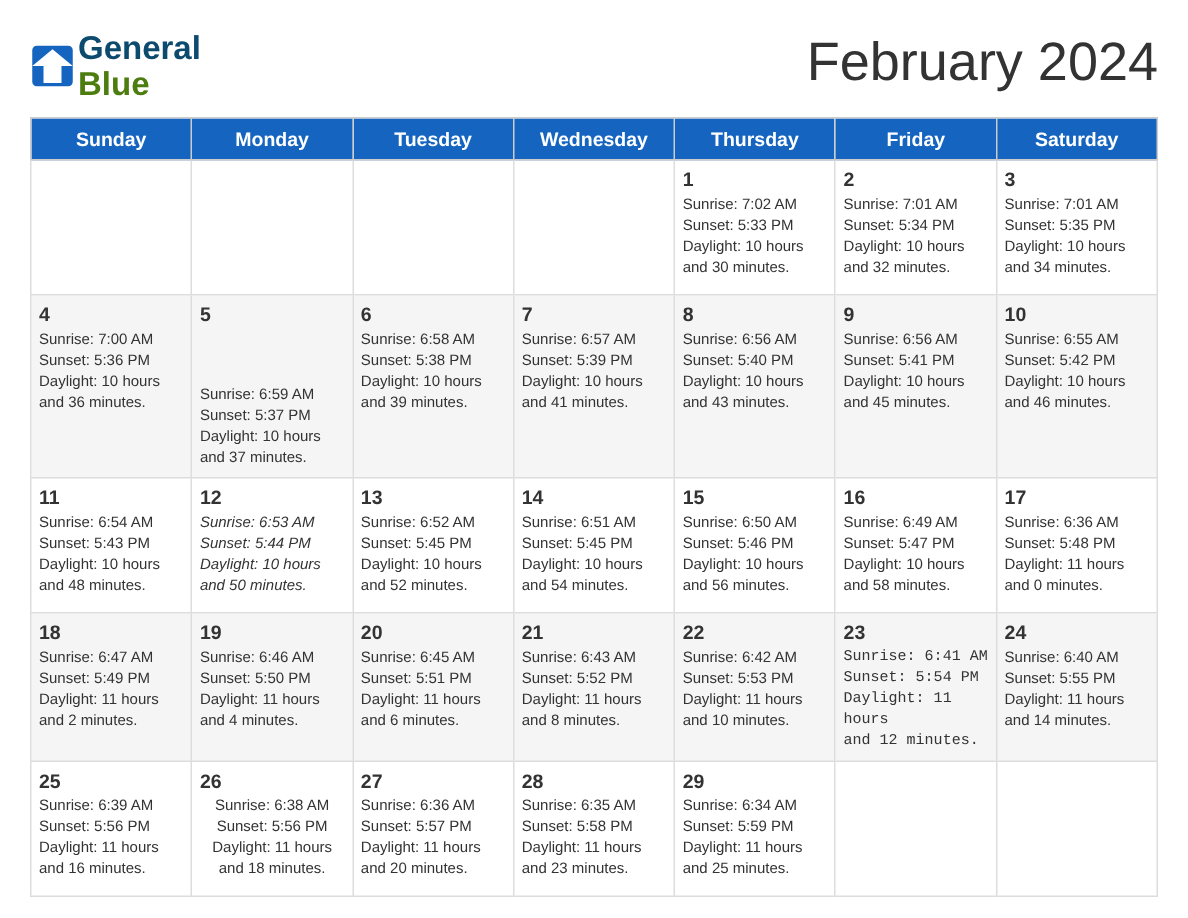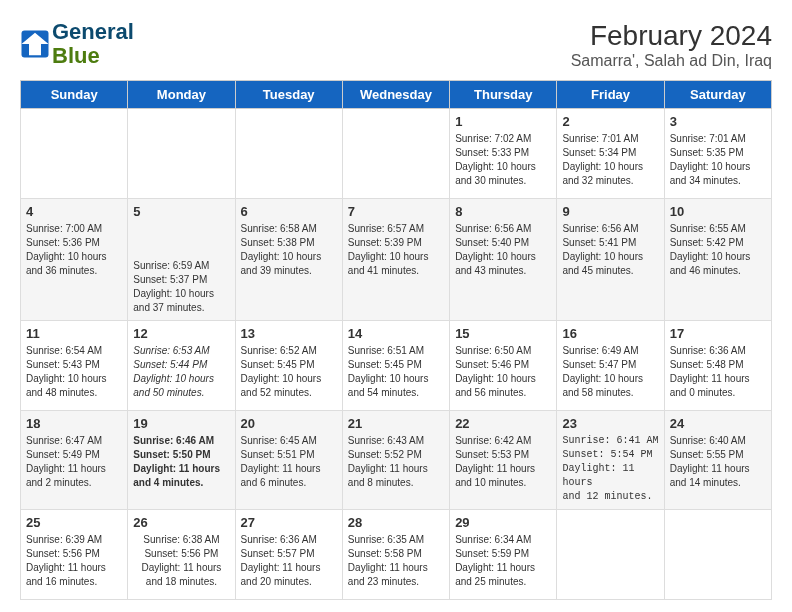--- a/index.html
+++ b/index.html
@@ -31,21 +31,21 @@
     }
     .logo-icon {
       width: 30px;
       height: 30px;
       margin-right: 2px;
     }
     .title-block {
       text-align: right;
     }
     .month-title {
-      font-size: 28px;
+      font-size: 36px;
       font-weight: normal;
       color: #333;
     }
     .subtitle {
       font-size: 16px;
       color: #555;
     }
     table {
       width: 100%;
       border-collapse: collapse;
@@ -97,21 +97,20 @@
     <svg class="logo-icon" viewBox="0 0 40 40">
       <rect x="2" y="2" width="36" height="36" rx="4" fill="#1565c0"></rect>
       <polygon points="20,5 38,20 28,20 28,35 12,35 12,20 2,20" fill="white"></polygon>
     </svg>
     <div class="logo-text">
       <span>General</span><br><span style="color:#4d7c0f;">Blue</span>
     </div>
   </div>
   <div class="title-block">
     <div class="month-title">February 2024</div>
-    <div class="subtitle">Samarra', Salah ad Din, Iraq</div>
   </div>
 </div>
 
 <table>
   <thead>
     <tr>
     <th>Sunday</th>
         <th>Monday</th>
         <th>Tuesday</th>
         <th>Wednesday</th>
@@ -253,21 +252,21 @@
       <tr>
         <td>
           <span class="day-num">18</span>
           <div class="day-info" style="white-space: pre-line;">Sunrise: 6:47 AM
 Sunset: 5:49 PM
 Daylight: 11 hours
 and 2 minutes.</div>
         </td>
         <td>
           <span class="day-num">19</span>
-          <div class="day-info" style="white-space: pre-line; font-weight: bold;">Sunrise: 6:46 AM
+          <div class="day-info" style="white-space: pre-line;">Sunrise: 6:46 AM
 Sunset: 5:50 PM
 Daylight: 11 hours
 and 4 minutes.</div>
         </td>
         <td>
           <span class="day-num">20</span>
           <div class="day-info" style="white-space: pre-line;">Sunrise: 6:45 AM
 Sunset: 5:51 PM
 Daylight: 11 hours
 and 6 minutes.</div>

